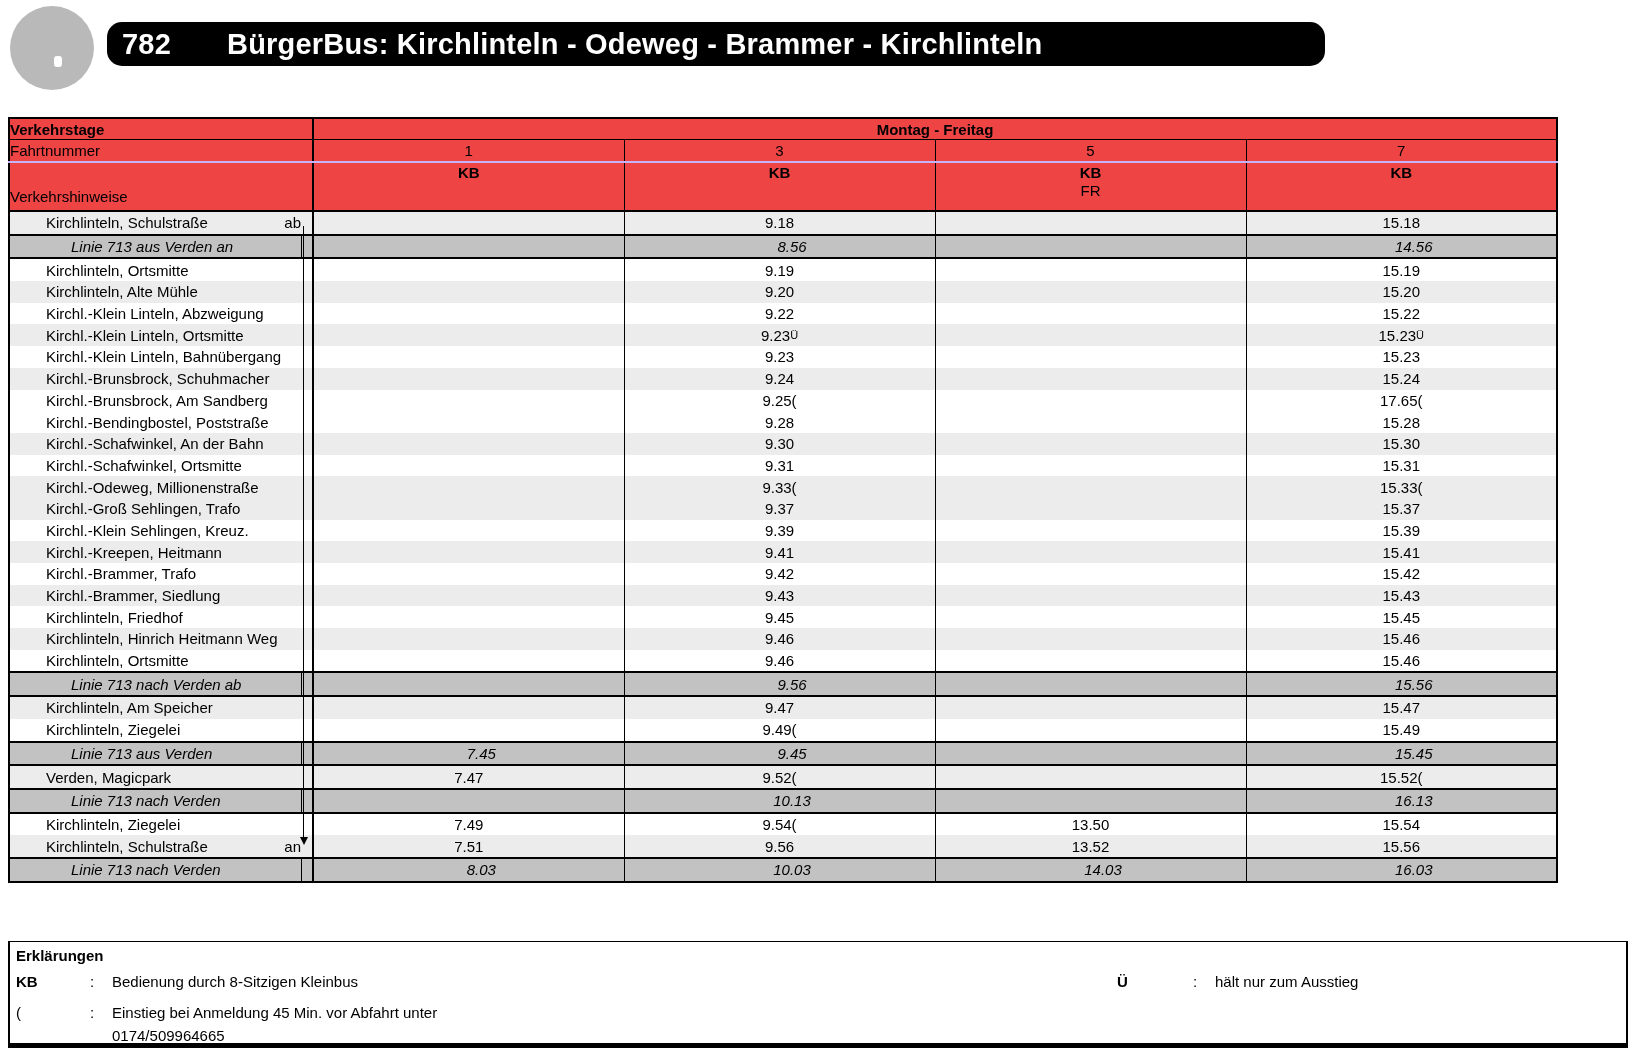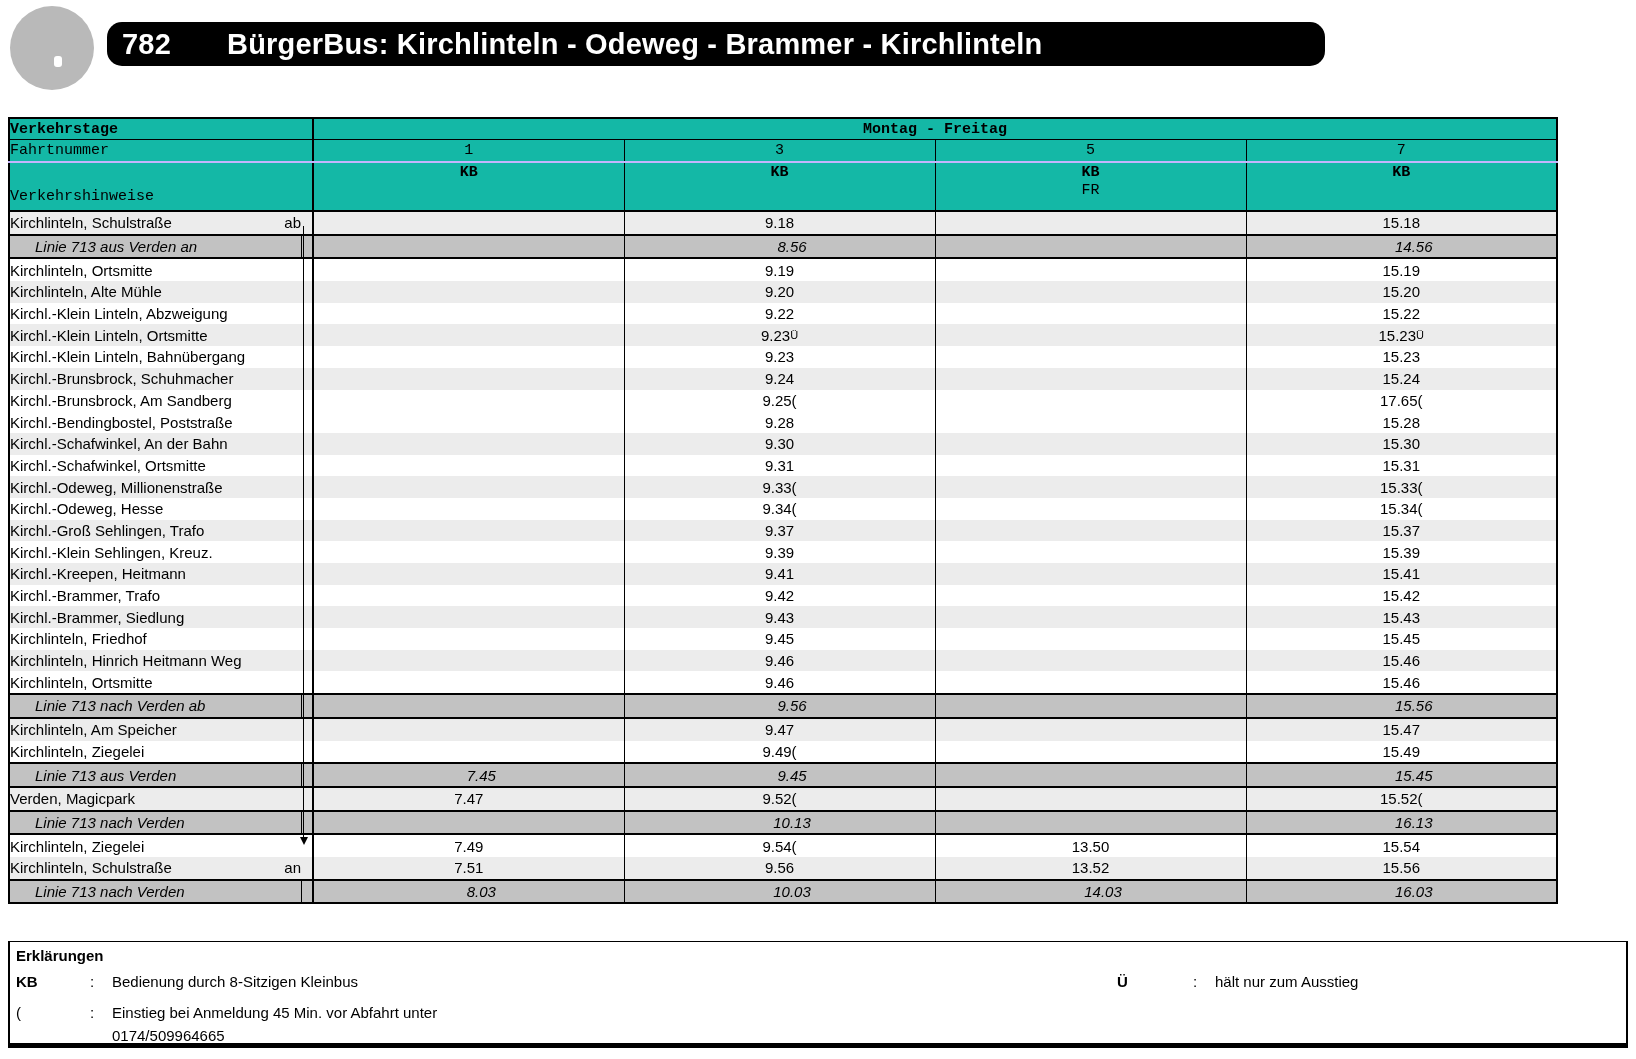--- a/index.html
+++ b/index.html
@@ -26,38 +26,38 @@
   .route-bar .ttl { margin-left:56px; }
 
   .valid { position:absolute; left:14px; top:92px; font-size:15px; font-weight:bold;margin-top:44px; }
 
   
   table.tt { position:absolute; left:8px; top:117px; width:1548px;
              border-collapse:collapse; table-layout:fixed;
              border:2px solid #000; font-size:15px; }
   table.tt td { padding:0; overflow:hidden; white-space:nowrap; }
 
-  thead td { background:#14b8a6;font-family:Liberation Mono, monospace; }
+  thead td { background:#ef4444; }
   tr.r-days td { height:20px; border-bottom:1px solid #000; }
   tr.r-trip td { height:21px; border-bottom:2px solid #c4b5fd; }
   tr.r-note td { height:42px; border-bottom:2px solid #000; }
 
   td.c-label { padding-left:4px; border-right:2px solid #000; }
   td.c-label.bold { font-weight:bold; }
   .daygroup { text-align:center; font-weight:bold; }
   td.tripnum { text-align:center; border-left:1px solid #000; }
   td.notecell { text-align:center; vertical-align:top; border-left:1px solid #000; padding-top:2px; }
   td.notecell .n1 { font-weight:bold; line-height:19px; }
   td.notecell .n2 { font-weight:normal; line-height:17px; }
   td.c-label.vbottom { vertical-align:bottom; padding-bottom:5px; }
 
   tbody td { height:21.7px; }
   tbody td.stop { display:flex is not valid on td; }
   td.stop { padding-left:4px; padding-right:2px; }
-  td.stop .inner { display:flex; justify-content:space-between; align-items:center; height:21.7px; }
+  td.stop .inner { display:flex; justify-content:space-between; align-items:center; height:21.7px;margin-left:36px; }
   td.narrow { }
   td.time { text-align:center; border-left:1px solid #000; }
   td.time:first-of-type { border-left:none; }
   td.narrow { border-right:2px solid #000; }
 
   tr.shade-light td { background:var(--row-light,#ececec); }
   tr.shade-white td { background:#fff; }
   tr.linie td { background:var(--row-linie,#c2c2c2); font-style:italic;
                 border-top:2px solid #000; border-bottom:2px solid #000;padding-left:25px; }
   tr.linie td.narrow { border-left:1px solid #000; }
@@ -289,32 +289,20 @@
           <div class="inner">
             <span>Kirchl.-Odeweg, Millionenstraße</span>
           </div>
         </td>
         <td class="narrow"></td>
         <td class="time"></td>
         <td class="time">9.33(</td>
         <td class="time"></td>
         <td class="time">15.33(</td>
       </tr>
-      <tr class="shade-white">
-        <td class="stop">
-          <div class="inner">
-            <span>Kirchl.-Odeweg, Hesse</span>
-          </div>
-        </td>
-        <td class="narrow"></td>
-        <td class="time"></td>
-        <td class="time">9.34(</td>
-        <td class="time"></td>
-        <td class="time">15.34(</td>
-      </tr>
       <tr class="shade-light">
         <td class="stop">
           <div class="inner">
             <span>Kirchl.-Groß Sehlingen, Trafo</span>
           </div>
         </td>
         <td class="narrow"></td>
         <td class="time"></td>
         <td class="time">9.37</td>
         <td class="time"></td>

